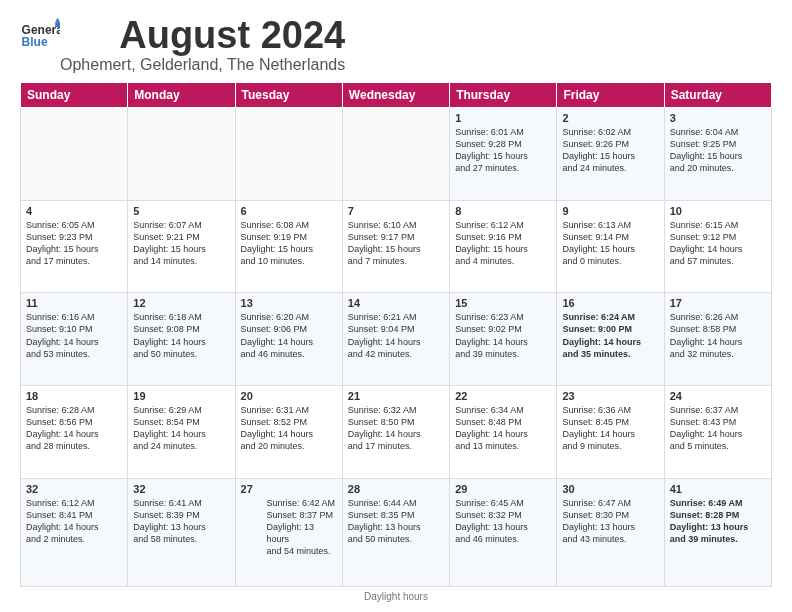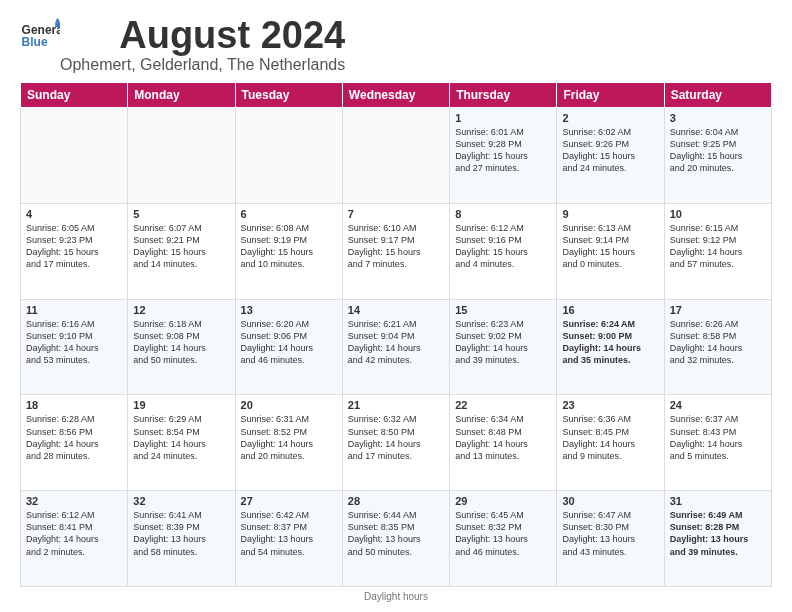--- a/index.html
+++ b/index.html
@@ -323,21 +323,21 @@
             </td>
             <td>
               <span class="day-num">32</span>
               <div class="day-info" style="white-space: pre-line;">Sunrise: 6:41 AM
 Sunset: 8:39 PM
 Daylight: 13 hours
 and 58 minutes.</div>
             </td>
             <td>
               <span class="day-num">27</span>
-              <div class="day-info" style="white-space: pre-line;">Sunrise: 6:42 AM
+              <div class="day-info" style="white-space: pre-line; margin-left: 26px;">Sunrise: 6:42 AM
 Sunset: 8:37 PM
 Daylight: 13 hours
 and 54 minutes.</div>
             </td>
             <td>
               <span class="day-num">28</span>
               <div class="day-info" style="white-space: pre-line;">Sunrise: 6:44 AM
 Sunset: 8:35 PM
 Daylight: 13 hours
 and 50 minutes.</div>
@@ -350,21 +350,21 @@
 and 46 minutes.</div>
             </td>
             <td>
               <span class="day-num">30</span>
               <div class="day-info" style="white-space: pre-line;">Sunrise: 6:47 AM
 Sunset: 8:30 PM
 Daylight: 13 hours
 and 43 minutes.</div>
             </td>
             <td>
-              <span class="day-num">31</span>
+              <span class="day-num">41</span>
               <div class="day-info" style="white-space: pre-line; font-weight: bold;">Sunrise: 6:49 AM
 Sunset: 8:28 PM
 Daylight: 13 hours
 and 39 minutes.</div>
             </td>
           </tr>
         </tbody>
     </table>
   </div>
 

